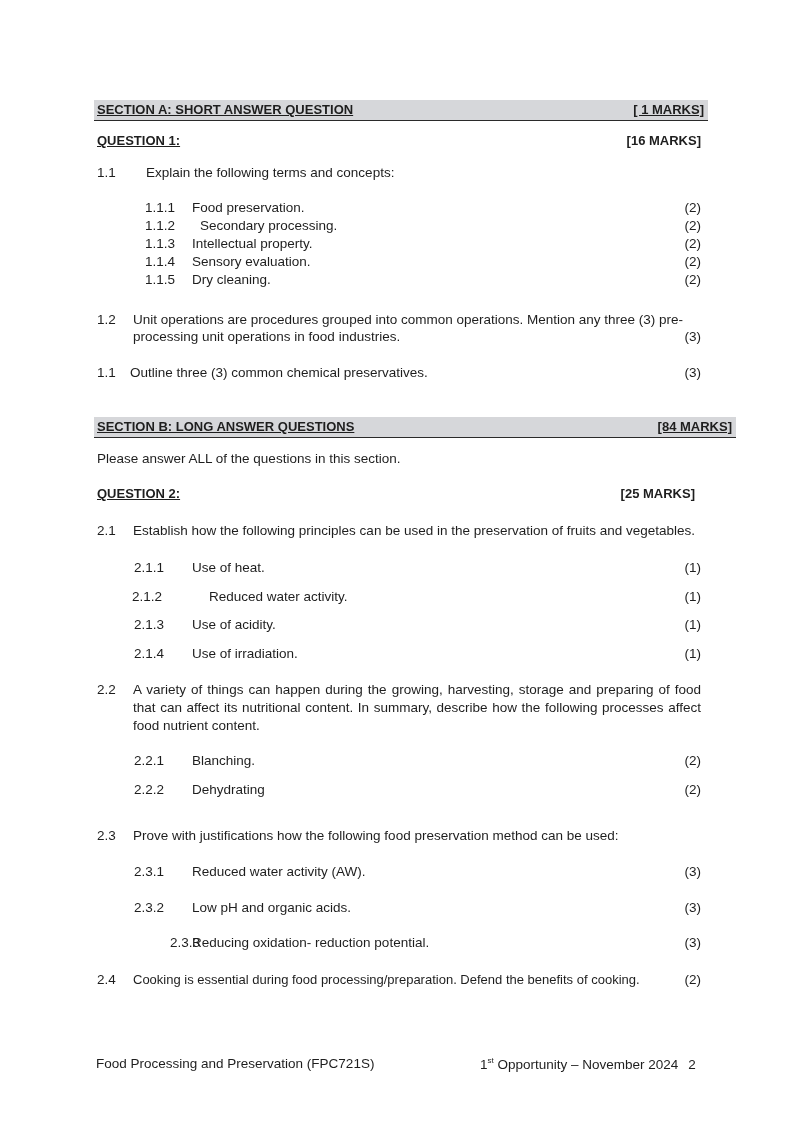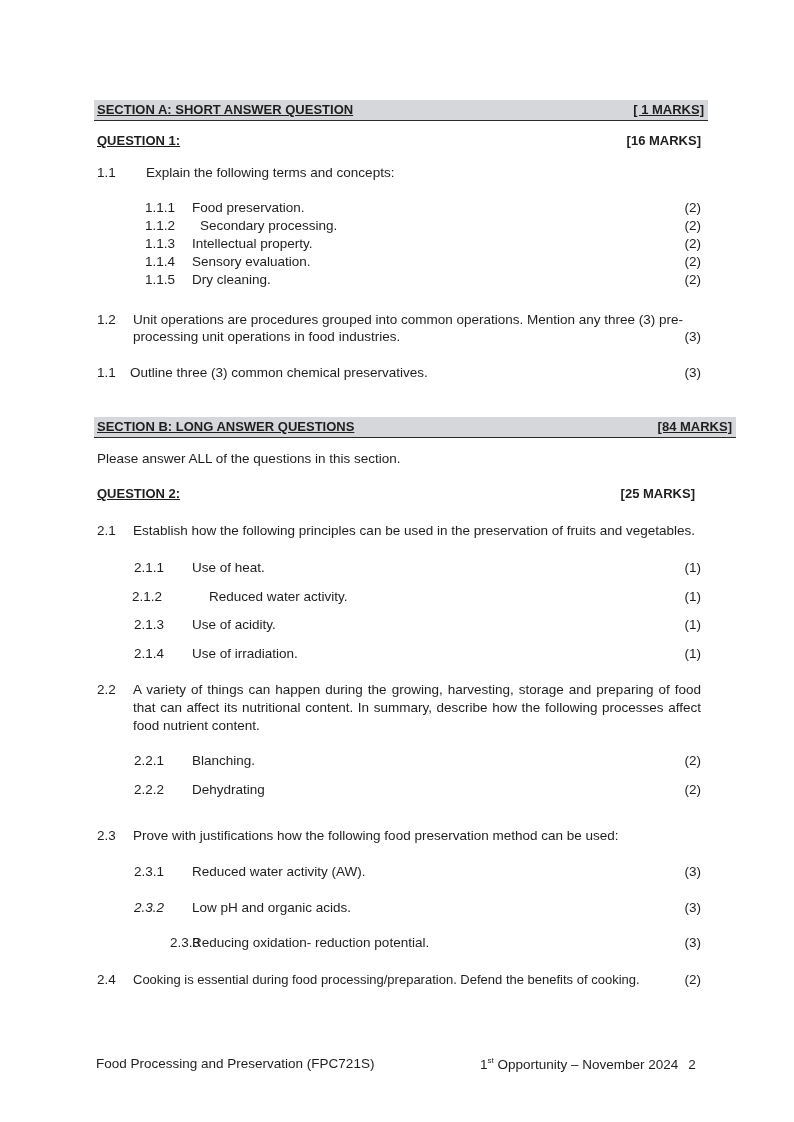--- a/index.html
+++ b/index.html
@@ -148,21 +148,21 @@
   <span class="num">2.3</span>
   <span class="text" style="left:36px;">Prove with justifications how the following food preservation method can be used:</span>
 </div>
 
 <div class="sub" style="top:863px;">
   <span class="num" style="left:37px;">2.3.1</span>
   <span class="text" style="left:95px;">Reduced water activity (AW).</span>
   <span class="marks">(3)</span>
 </div>
 <div class="sub" style="top:899px;">
-  <span class="num" style="left:37px;font-style:italic;">2.3.2</span>
+  <span class="num" style="left:37px;">2.3.2</span>
   <span class="text" style="left:95px;">Low pH and organic acids.</span>
   <span class="marks">(3)</span>
 </div>
 <div class="sub" style="top:934px;">
   <span class="num" style="left:37px;margin-left:36px;">2.3.3</span>
   <span class="text" style="left:95px;">Reducing oxidation- reduction potential.</span>
   <span class="marks">(3)</span>
 </div>
 
 <div class="row" style="top:971px;">

